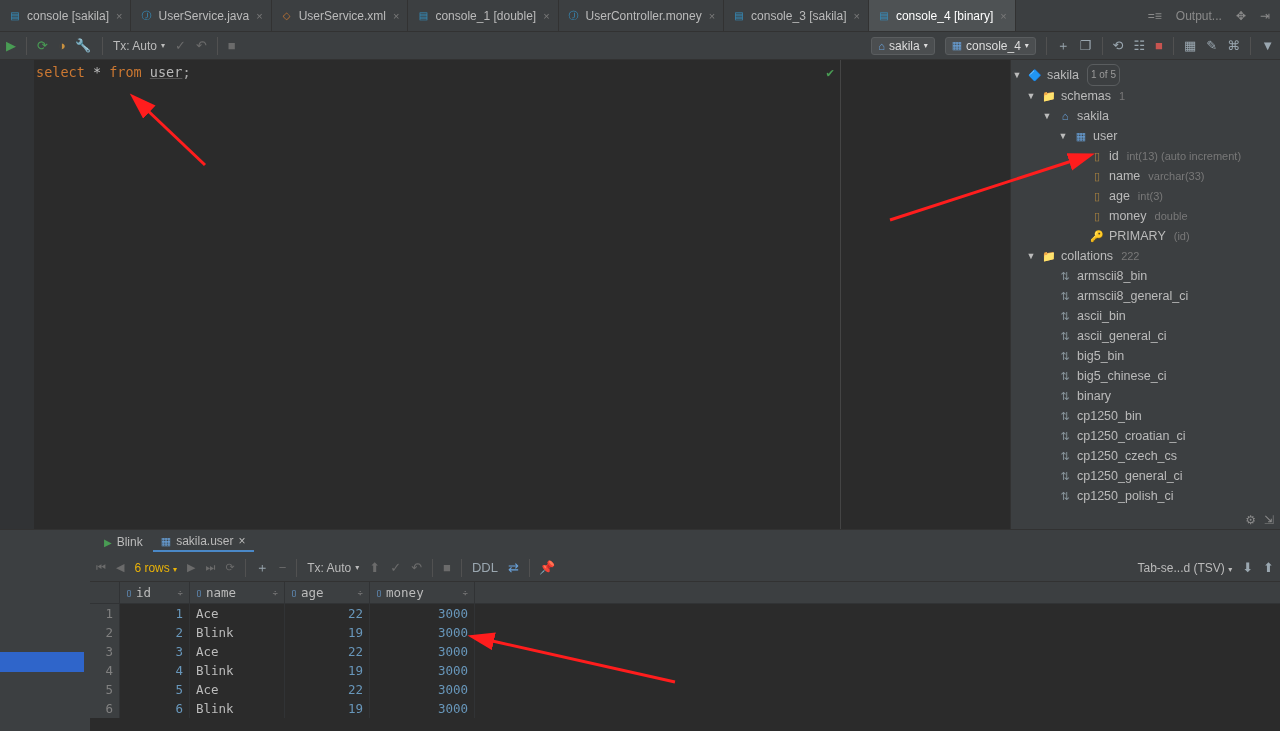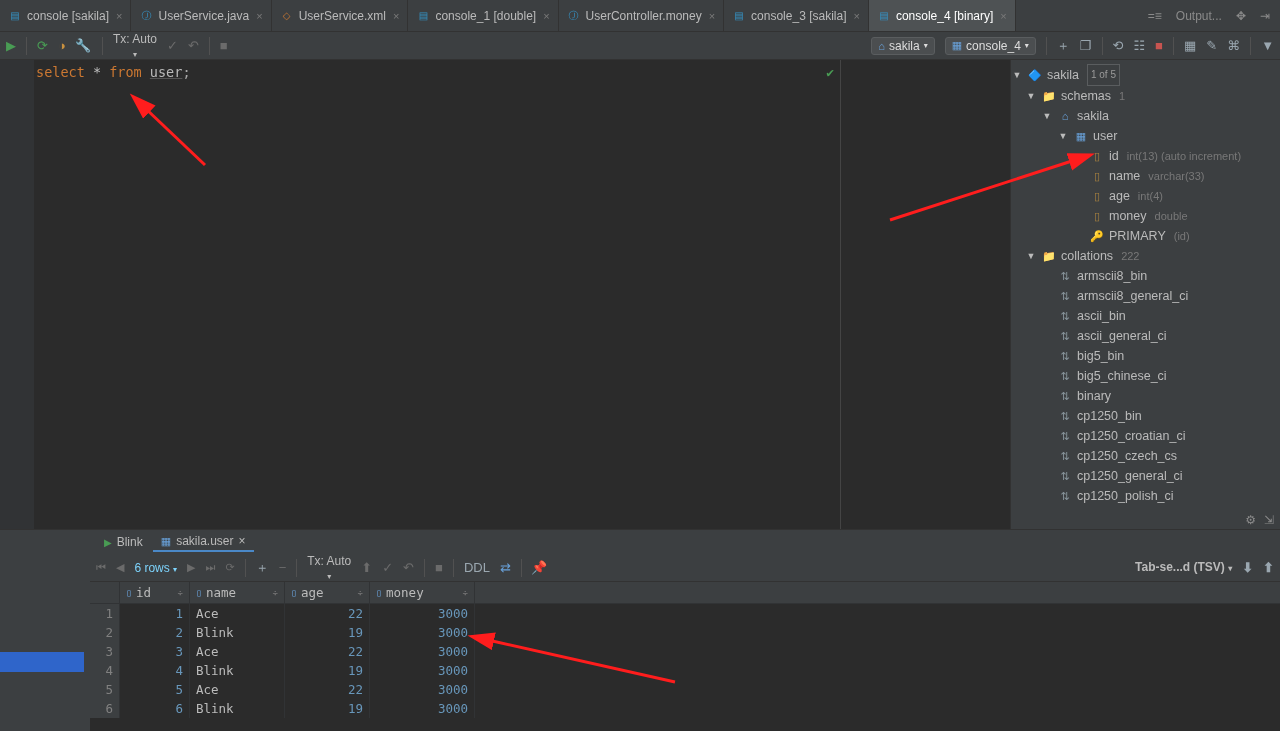--- a/index.html
+++ b/index.html
@@ -56,21 +56,21 @@
   background: #3c3f41;
   border-bottom: 1px solid #323232;
   display: flex;
   align-items: center;
   padding: 0 6px;
   gap: 10px;
 }
 .tbtn { color: #9aa7b0; cursor: pointer; display: inline-flex; align-items: center; font-size: 13px; }
 .tbtn.run { color: #499c54; }
 .tbtn.warn { color: #c9913f; }
-.txsel { color: #bbb; display: flex; align-items: center; gap: 4px; flex-direction: column; }
+.txsel { color: #bbb; display: flex; align-items: center; gap: 4px; }
 .sep { width: 1px; height: 18px; background: #515151; }
 .toolbar1-right {
   margin-left: auto;
   display: flex;
   align-items: center;
   gap: 10px;
 }
 .pill {
   display: flex; align-items: center; gap: 4px;
   background: #4b4e50;
@@ -154,21 +154,21 @@
 .indent4 { padding-left: 62px; }
 .folder-ic { color: #87939a; }
 .db-node-ic { color: #68a0d8; }
 .table-ic { color: #68a0d8; }
 .col-ic { color: #a9813f; }
 .key-ic { color: #d9a73e; }
 .coll-ic { color: #87939a; }
 .counter-box {
   border: 1px solid #5a5d5f;
   padding: 0 3px;
-  border-radius: 0;
+  border-radius: 6px;
   color: #9a9a9a;
   font-size: 10px;
   margin-left: 4px;
 }
 .dbpanel-foot {
   position: absolute;
   bottom: 0; right: 6px;
   display: flex; gap: 8px;
   color: #8a8a8a;
   padding: 2px 0;
@@ -218,24 +218,24 @@
 .rtab .tbl-ic { color: #68a0d8; font-size: 11px; }
 .results-toolbar {
   height: 28px;
   display: flex;
   align-items: center;
   gap: 10px;
   padding: 0 6px;
   border-bottom: 1px solid #323232;
 }
 .nav-btn { color: #6b6b6b; cursor: pointer; font-size: 11px; }
-.rows-txt { color: #7dd3fc; }
+.rows-txt { color: #eab308; }
 .results-toolbar-right {
   margin-left: auto;
-  display: flex; gap: 10px; font-weight: bold;
+  display: flex; align-items: center; gap: 10px;
 }
 .results-grid {
   flex: 1;
   background: #2b2b2b;
   overflow: hidden;
   font-family: Consolas, monospace;
   font-size: 12.5px;
 }
 .ghdr {
   display: flex;
@@ -408,21 +408,21 @@
         <div class="trow indent4">
           <span class="exp"></span>
           <span class="tic col-ic">▯</span>
           <span class="tname">name</span>
           <span class="meta">varchar(33)</span>
         </div>
         <div class="trow indent4">
           <span class="exp"></span>
           <span class="tic col-ic">▯</span>
           <span class="tname">age</span>
-          <span class="meta">int(4)</span>
+          <span class="meta">int(3)</span>
         </div>
         <div class="trow indent4">
           <span class="exp"></span>
           <span class="tic col-ic">▯</span>
           <span class="tname">money</span>
           <span class="meta">double</span>
         </div>
       <div class="trow indent4">
           <span class="exp"></span>
           <span class="tic key-ic">🔑</span>

